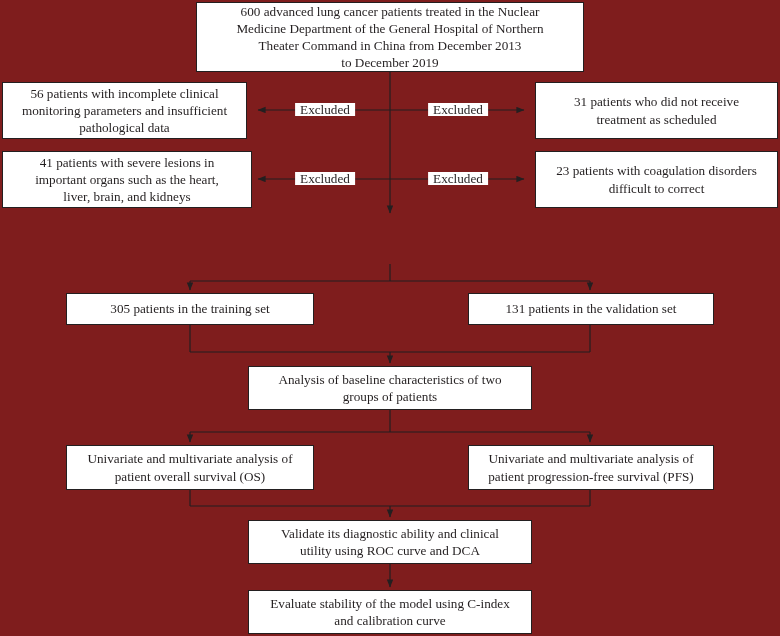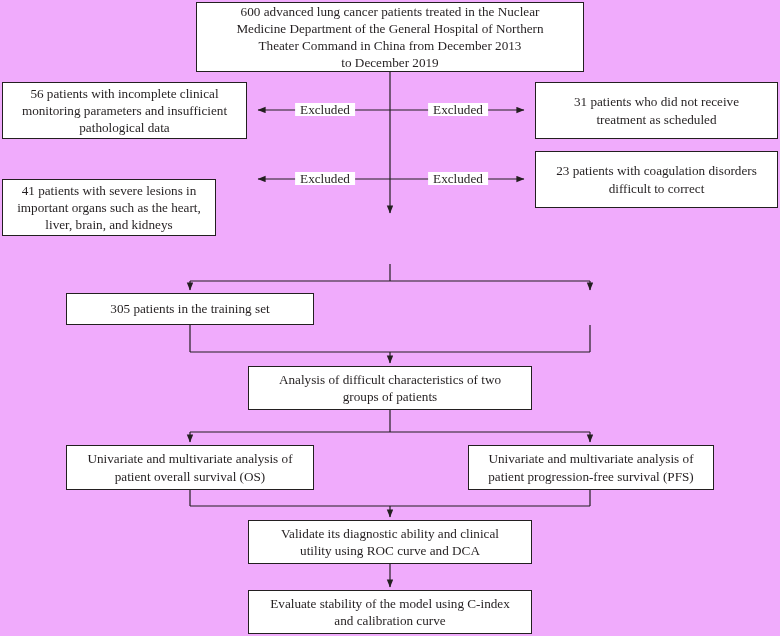--- a/index.html
+++ b/index.html
@@ -5,21 +5,21 @@
 <style>
   html, body {
     margin: 0;
     padding: 0;
     background: #ffffff;
   }
   #canvas {
     position: relative;
     width: 780px;
     height: 636px;
-    background: #f0abfc;
+    background: #7f1d1d;
     font-family: "Liberation Serif", "DejaVu Serif", serif;
     overflow: hidden;
   }
   #connectors {
     position: absolute;
     left: 0;
     top: 0;
     width: 780px;
     height: 636px;
     pointer-events: none;
@@ -117,39 +117,42 @@
     <span class="txt">56 patients with incomplete clinical
 monitoring parameters and insufficient
 pathological data</span>
   </div>
 
   <div class="node" style="left:535px; top:82px; width:243px; height:57px;">
     <span class="txt">31 patients who did not receive
 treatment as scheduled</span>
   </div>
 
-  <div class="node" style="left:2px; top:151px; width:214px; height:57px;margin-top:28px;">
+  <div class="node" style="left:2px; top:151px; width:250px; height:57px;">
     <span class="txt">41 patients with severe lesions in
 important organs such as the heart,
 liver, brain, and kidneys</span>
   </div>
 
   <div class="node" style="left:535px; top:151px; width:243px; height:57px;">
     <span class="txt">23 patients with coagulation disorders
 difficult to correct</span>
   </div>
 
 
   <div class="node" style="left:66px; top:293px; width:248px; height:32px;">
     <span class="txt">305 patients in the training set</span>
   </div>
 
+  <div class="node" style="left:468px; top:293px; width:246px; height:32px;">
+    <span class="txt">131 patients in the validation set</span>
+  </div>
 
   <div class="node" style="left:248px; top:366px; width:284px; height:44px;">
-    <span class="txt">Analysis of difficult characteristics of two
+    <span class="txt">Analysis of baseline characteristics of two
 groups of patients</span>
   </div>
 
   <div class="node" style="left:66px; top:445px; width:248px; height:45px;">
     <span class="txt">Univariate and multivariate analysis of
 patient overall survival (OS)</span>
   </div>
 
   <div class="node" style="left:468px; top:445px; width:246px; height:45px;">
     <span class="txt">Univariate and multivariate analysis of

